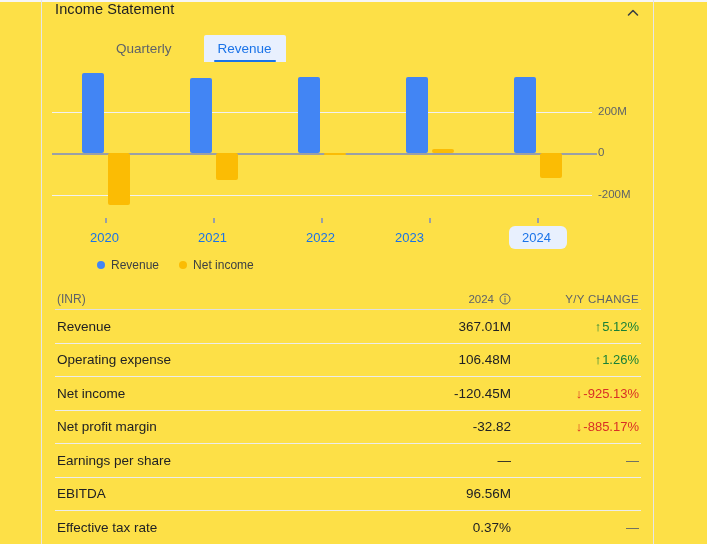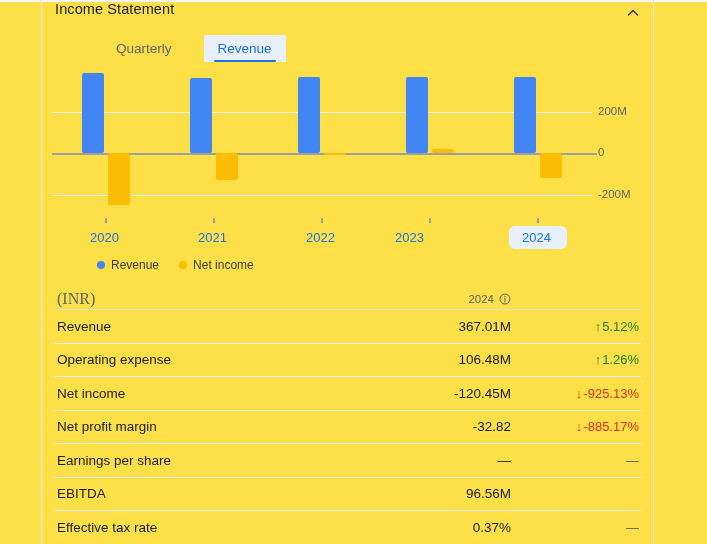--- a/index.html
+++ b/index.html
@@ -78,21 +78,21 @@
   .table { position: absolute; left: 13px; top: 288px; width: 586px; }
   .row {
     position: relative; display: flex; align-items: center;
     height: 33.5px; border-bottom: 1px solid #ececec;
   }
   .row.head { height: 22px; border-bottom: 1px solid #e0e0e0; }
   .c-label { width: 310px; font-size: 13.5px; color: #202124; padding-left: 2px; }
   .c-value { width: 146px; text-align: right; font-size: 13.5px; color: #202124; }
   .c-change { flex: 1; text-align: right; font-size: 13px; padding-right: 2px; }
 
-  .row.head .c-label  { font-size: 16px; color: #5f6368; font-family: Liberation Serif, serif; }
+  .row.head .c-label  { font-size: 12px; color: #5f6368; }
   .row.head .c-value  { font-size: 11.5px; color: #5f6368; display: flex; justify-content: flex-end; align-items: center; gap: 5px; }
   .row.head .c-change { font-size: 11.5px; color: #5f6368; letter-spacing: .3px; }
 
   .info-icon { display: inline-flex; }
   .up   { color: #188038; }
   .down { color: #d93025; }
   .dash { color: #5f6368; }
   .arrow { display: inline-block; margin-right: 1px; }
 </style>
 </head>
@@ -174,20 +174,21 @@
         <div class="c-value">
           <span>2024</span>
           <span class="info-icon">
             <svg width="12" height="12" viewBox="0 0 12 12">
               <circle cx="6" cy="6" r="5" fill="none" stroke="#5f6368" stroke-width="1"></circle>
               <circle cx="6" cy="3.5" r="0.7" fill="#5f6368"></circle>
               <path d="M6 5.2 V9" stroke="#5f6368" stroke-width="1" stroke-linecap="round"></path>
             </svg>
           </span>
         </div>
+        <div class="c-change">Y/Y CHANGE</div>
       </div>
       <div id="table-body">
           <div class="row">
             <div class="c-label">Revenue</div>
             <div class="c-value">367.01M</div>
             <div class="c-change up"><span class="arrow">↑</span>5.12%</div>
           </div>
           <div class="row">
             <div class="c-label">Operating expense</div>
             <div class="c-value">106.48M</div>

